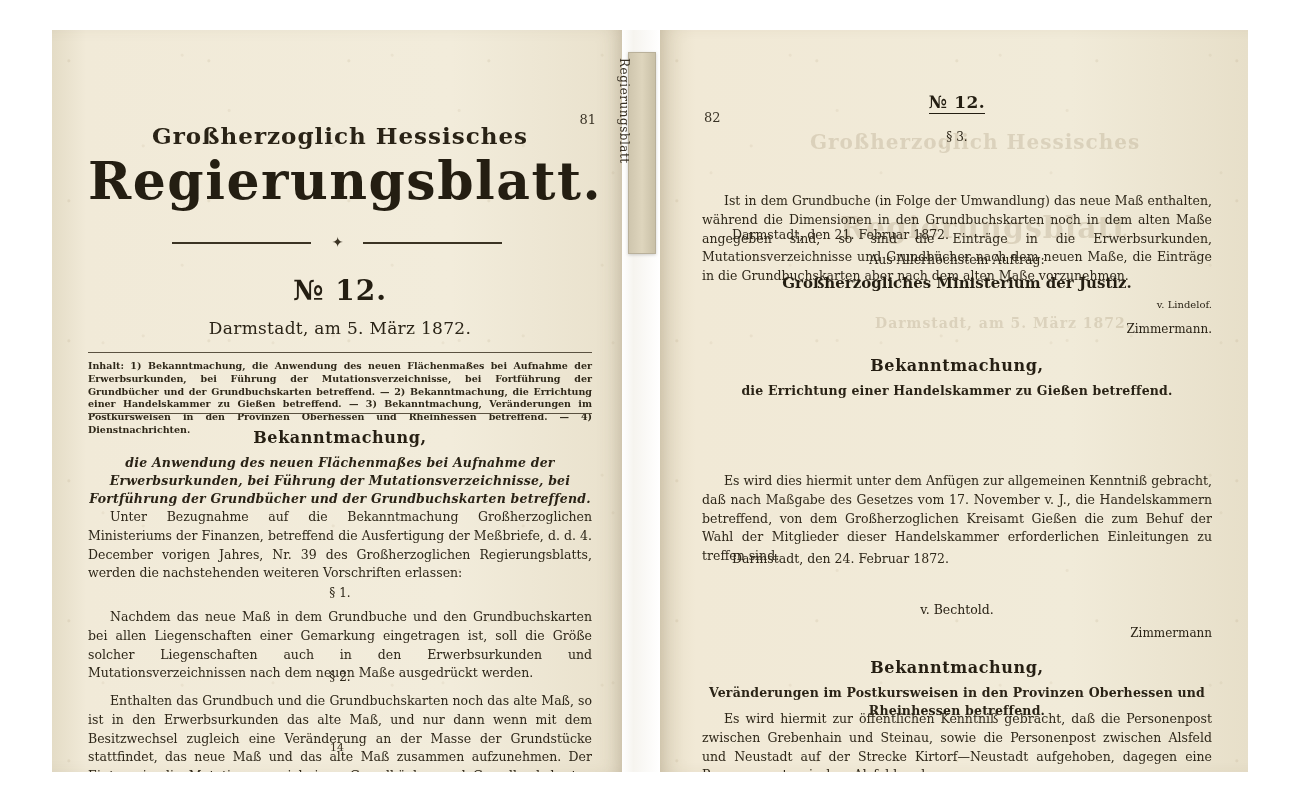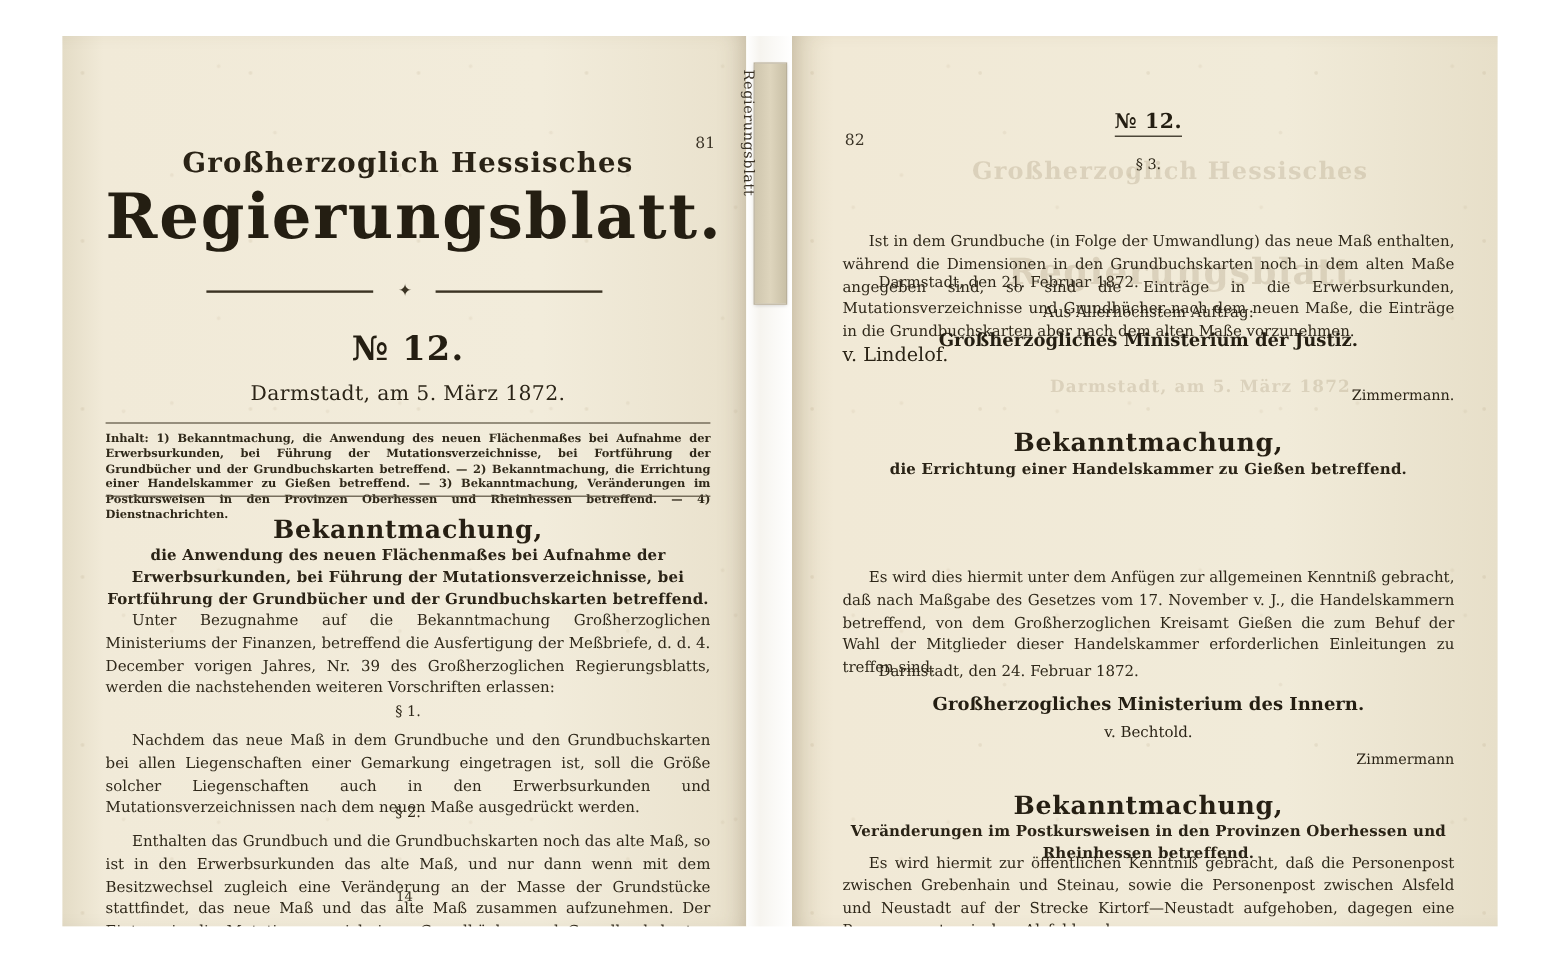--- a/index.html
+++ b/index.html
@@ -164,21 +164,21 @@
   .hr2 {
     position: absolute;
     top: 383px;
     left: 36px;
     right: 30px;
     height: 1px;
     background: #5a5140;
   }
   .bek-title {
     text-align: center;
-    font-size: 21px;
+    font-size: 16px;
     font-weight: 700;
     letter-spacing: 0.6px;
     color: #261f13;
   }
   .bek-sub {
     text-align: center;
     font-size: 12.5px;
     font-weight: 700;
     line-height: 1.45;
     color: #2a2316;
@@ -265,21 +265,21 @@
 
     <div class="l-pad inhalt">
       <b>Inhalt:</b>
       <span>1) Bekanntmachung, die Anwendung des neuen Flächenmaßes bei Aufnahme der Erwerbsurkunden, bei Führung der Mutationsverzeichnisse, bei Fortführung der Grundbücher und der Grundbuchskarten betreffend. — 2) Bekanntmachung, die Errichtung einer Handelskammer zu Gießen betreffend. — 3) Bekanntmachung, Veränderungen im Postkursweisen in den Provinzen Oberhessen und Rheinhessen betreffend. — 4) Dienstnachrichten.</span>
     </div>
 
     <div class="hr2"></div>
 
     <div class="l-pad bek-title" style="top:398px;">Bekanntmachung,</div>
 
-    <div class="l-pad bek-sub" style="top:424px;">die Anwendung des neuen Flächenmaßes bei Aufnahme der Erwerbsurkunden, bei Führung der Mutationsverzeichnisse, bei Fortführung der Grundbücher und der Grundbuchskarten betreffend.</div>
+    <div class="l-pad bek-sub" style="top:424px;font-style:italic;">die Anwendung des neuen Flächenmaßes bei Aufnahme der Erwerbsurkunden, bei Führung der Mutationsverzeichnisse, bei Fortführung der Grundbücher und der Grundbuchskarten betreffend.</div>
 
     <div class="l-pad para" style="top:478px;">Unter Bezugnahme auf die Bekanntmachung Großherzoglichen Ministeriums der Finanzen, betreffend die Ausfertigung der Meßbriefe, d. d. 4. December vorigen Jahres, Nr. 39 des Großherzoglichen Regierungsblatts, werden die nachstehenden weiteren Vorschriften erlassen:</div>
 
     <div class="l-pad sect" style="top:556px;">§ 1.</div>
 
     <div class="l-pad para" style="top:578px;">Nachdem das neue Maß in dem Grundbuche und den Grundbuchskarten bei allen Liegenschaften einer Gemarkung eingetragen ist, soll die Größe solcher Liegenschaften auch in den Erwerbsurkunden und Mutationsverzeichnissen nach dem neuen Maße ausgedrückt werden.</div>
 
     <div class="l-pad sect" style="top:640px;">§ 2.</div>
 
     <div class="l-pad para" style="top:662px;">Enthalten das Grundbuch und die Grundbuchskarten noch das alte Maß, so ist in den Erwerbsurkunden das alte Maß, und nur dann wenn mit dem Besitzwechsel zugleich eine Veränderung an der Masse der Grundstücke stattfindet, das neue Maß und das alte Maß zusammen aufzunehmen. Der Eintrag in die Mutationsverzeichnisse, Grundbücher und Grundbuchskarten geschieht in solchen Gemarkungen vorerst nach dem alten Maße.</div>
@@ -307,34 +307,33 @@
     <div class="r-pad sect" style="top:100px;">§ 3.</div>
 
     <div class="r-pad para" style="top:120px;margin-top:42px;">Ist in dem Grundbuche (in Folge der Umwandlung) das neue Maß enthalten, während die Dimensionen in den Grundbuchskarten noch in dem alten Maße angegeben sind, so sind die Einträge in die Erwerbsurkunden, Mutationsverzeichnisse und Grundbücher nach dem neuen Maße, die Einträge in die Grundbuchskarten aber nach dem alten Maße vorzunehmen.</div>
 
     <div class="r-pad para noind" style="top:196px; text-indent:30px; text-align:left;">Darmstadt, den 21. Februar 1872.</div>
 
     <div class="r-pad" style="top:244px; text-align:center; font-size:15px; font-weight:700; color:#241e12;">Großherzogliches Ministerium der Justiz.</div>
 
     <div class="r-pad" style="top:222px; text-align:center; font-size:12.5px; color:#2a2316;">Aus Allerhöchstem Auftrag:</div>
 
-    <div class="r-pad" style="top:256px; text-align:left; font-size:16px; color:#2a2316;">v. Lindelof.</div>
+    <div class="r-pad" style="top:269px; text-align:right; font-size:10px; color:#2a2316;">v. Lindelof.</div>
 
     <div class="r-pad" style="top:292px; text-align:right; font-size:12px; color:#2a2316;">Zimmermann.</div>
 
     <div class="r-pad bek-title" style="top:326px;">Bekanntmachung,</div>
 
     <div class="r-pad bek-sub" style="top:352px;">die Errichtung einer Handelskammer zu Gießen betreffend.</div>
 
 
     <div class="r-pad para" style="top:442px;">Es wird dies hiermit unter dem Anfügen zur allgemeinen Kenntniß gebracht, daß nach Maßgabe des Gesetzes vom 17. November v. J., die Handelskammern betreffend, von dem Großherzoglichen Kreisamt Gießen die zum Behuf der Wahl der Mitglieder dieser Handelskammer erforderlichen Einleitungen zu treffen sind.</div>
 
     <div class="r-pad para noind" style="top:520px; text-indent:30px; text-align:left;">Darmstadt, den 24. Februar 1872.</div>
 
-    <div class="r-pad" style="top:548px; text-align:center; font-size:15px; font-weight:700; color:#241e12;">Großherzogliches Ministerium des Innern.</div>
 
     <div class="r-pad" style="top:596px; text-align:right; font-size:12px; color:#2a2316;">Zimmermann</div>
 
     <div class="r-pad" style="top:572px; text-align:center; font-size:12.5px; color:#2a2316;">v. Bechtold.</div>
 
     <div class="r-pad bek-title" style="top:628px;">Bekanntmachung,</div>
 
     <div class="r-pad bek-sub" style="top:654px;">Veränderungen im Postkursweisen in den Provinzen Oberhessen und Rheinhessen betreffend.</div>
 
     <div class="r-pad para" style="top:680px;">Es wird hiermit zur öffentlichen Kenntniß gebracht, daß die Personenpost zwischen Grebenhain und Steinau, sowie die Personenpost zwischen Alsfeld und Neustadt auf der Strecke Kirtorf—Neustadt aufgehoben, dagegen eine Personenpost zwischen Alsfeld und</div>

